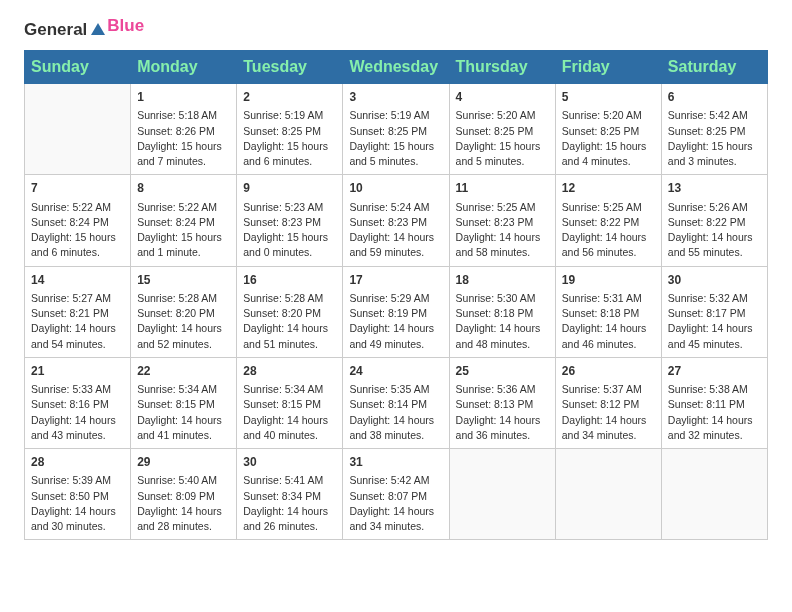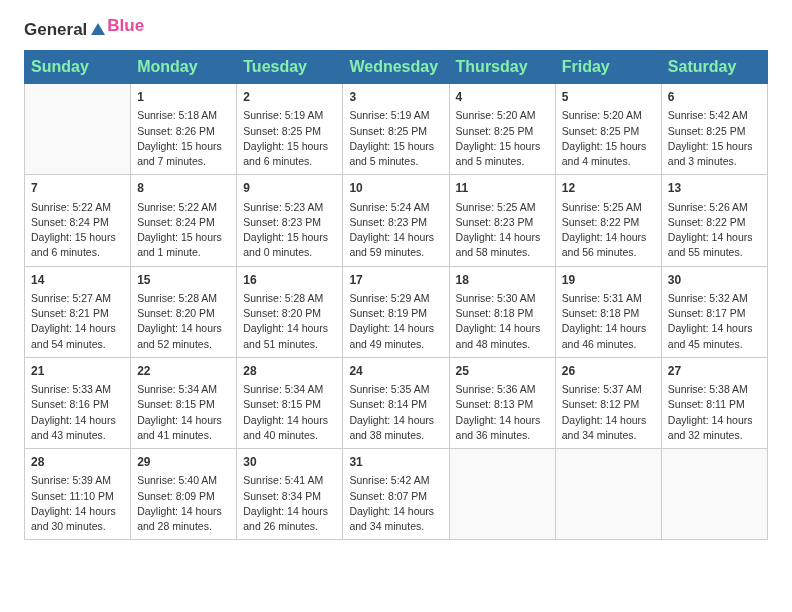--- a/index.html
+++ b/index.html
@@ -294,21 +294,21 @@
           <div>Sunrise: 5:38 AM</div>
           <div>Sunset: 8:11 PM</div>
           <div>Daylight: 14 hours</div>
           <div>and 32 minutes.</div>
         </td>
       </tr>
       <tr>
         <td>
           <span class="day-number">28</span>
           <div>Sunrise: 5:39 AM</div>
-          <div>Sunset: 11:10 PM</div>
+          <div>Sunset: 8:50 PM</div>
           <div>Daylight: 14 hours</div>
           <div>and 30 minutes.</div>
         </td>
         <td>
           <span class="day-number">29</span>
           <div>Sunrise: 5:40 AM</div>
           <div>Sunset: 8:09 PM</div>
           <div>Daylight: 14 hours</div>
           <div>and 28 minutes.</div>
         </td>

